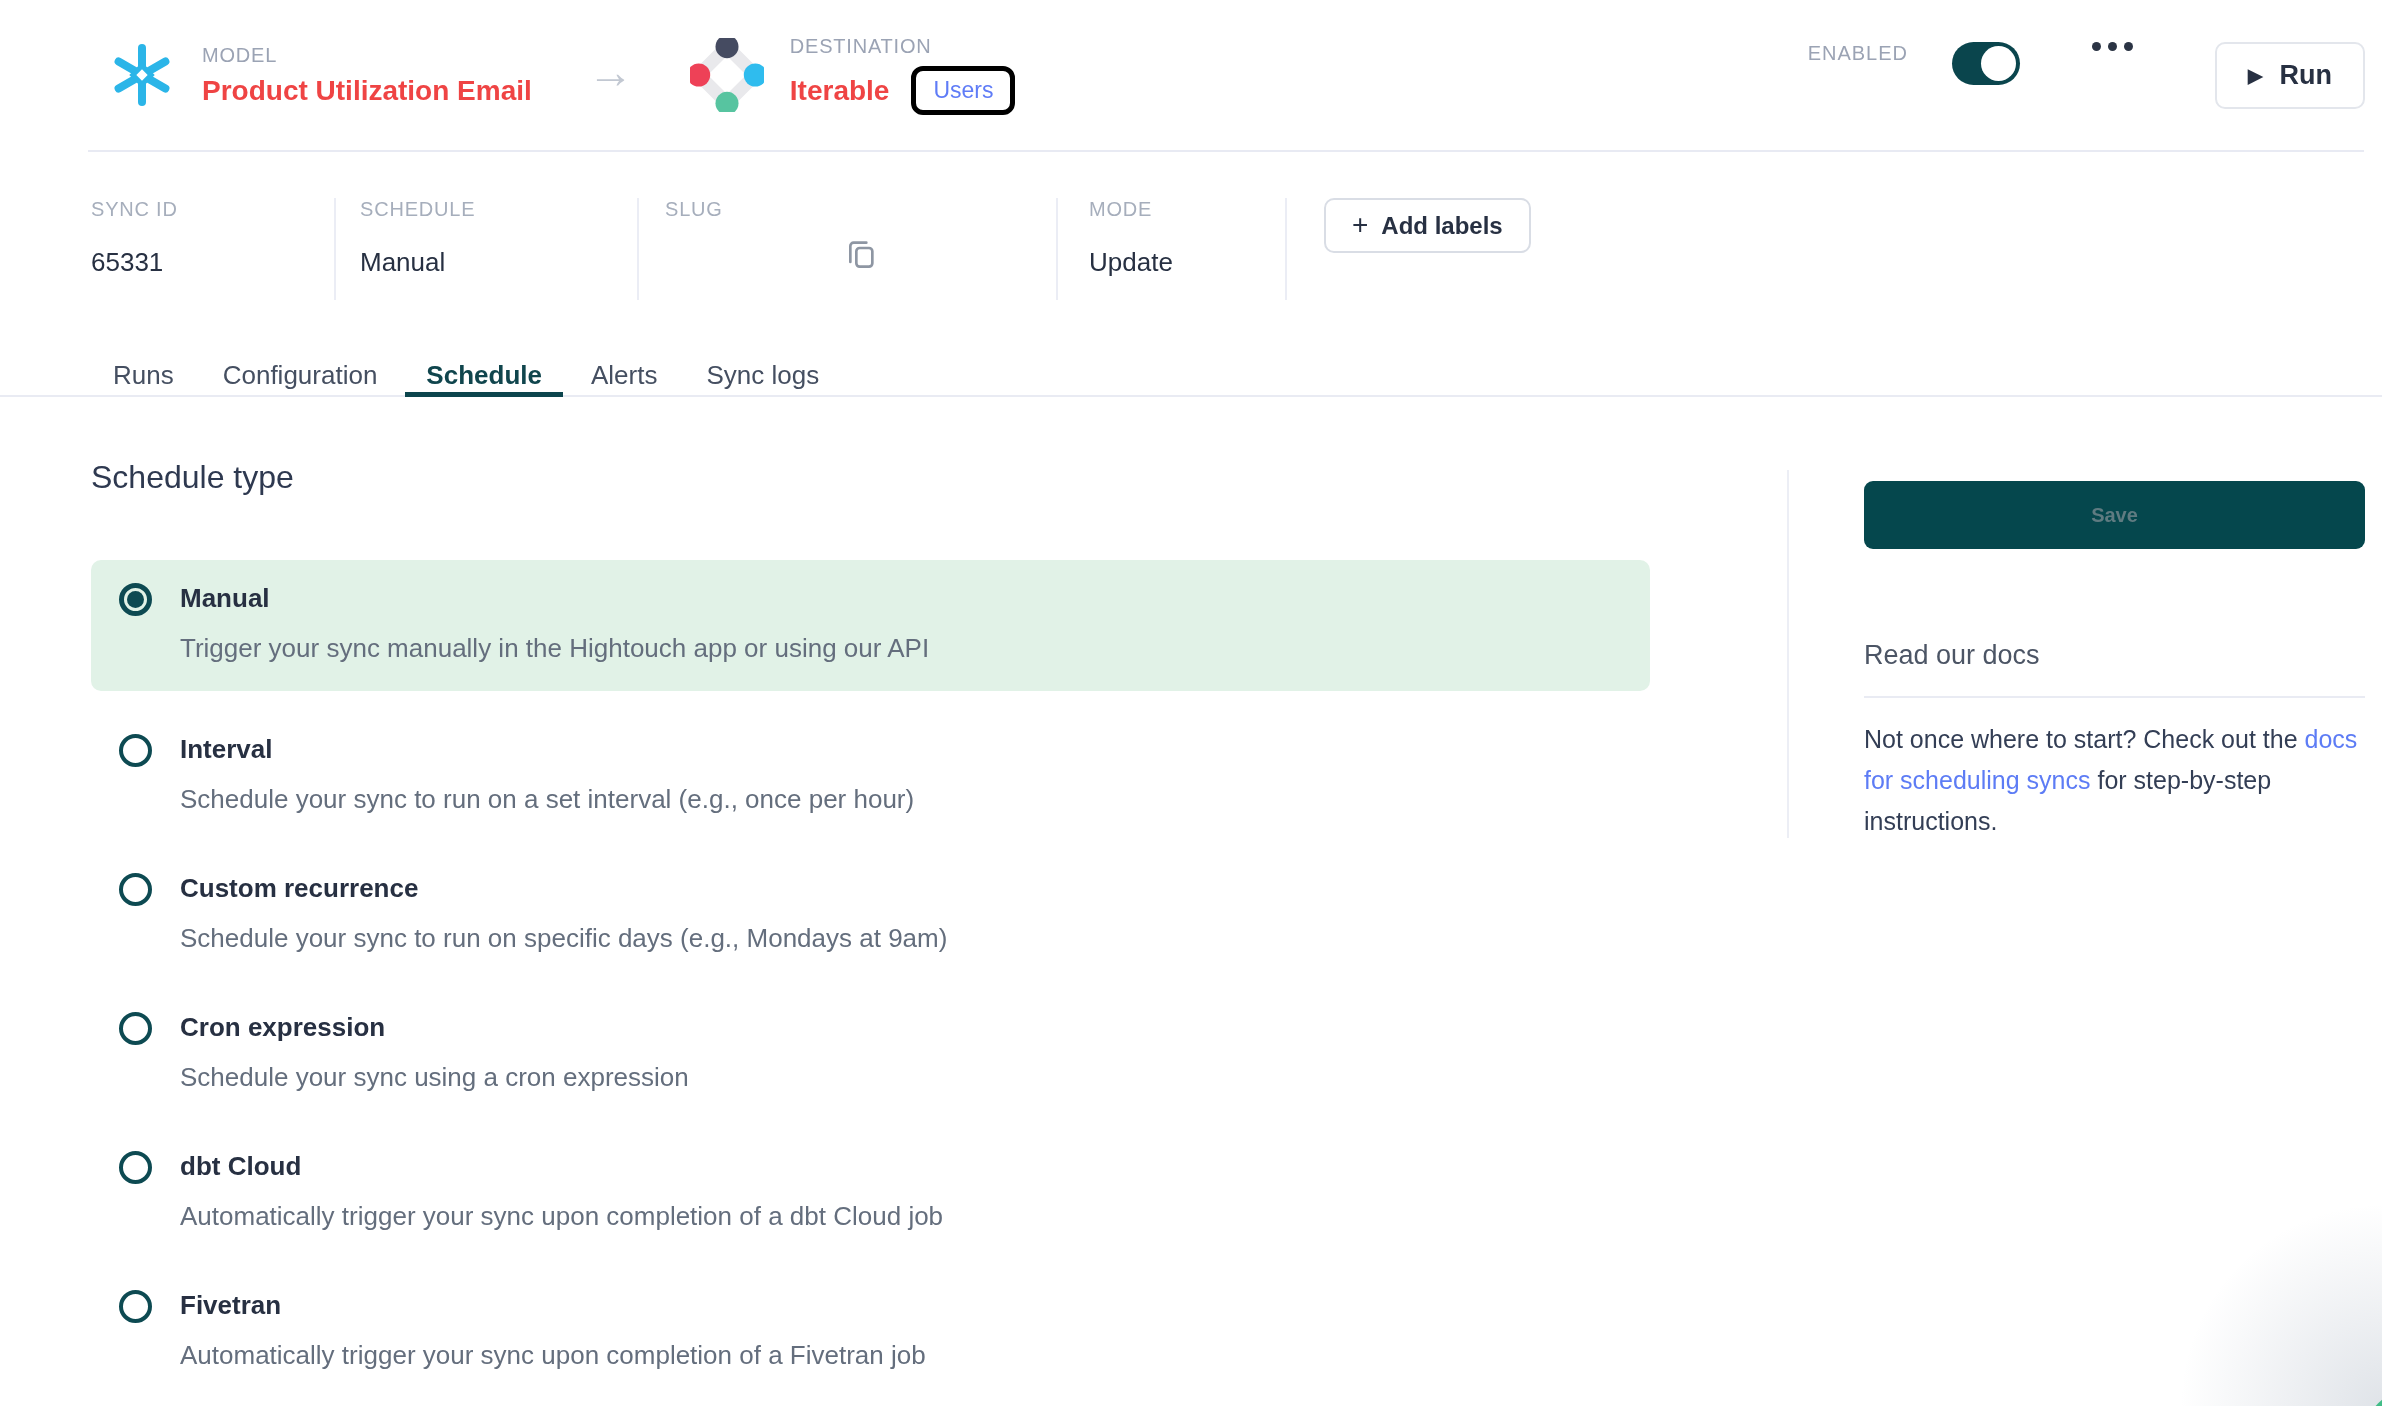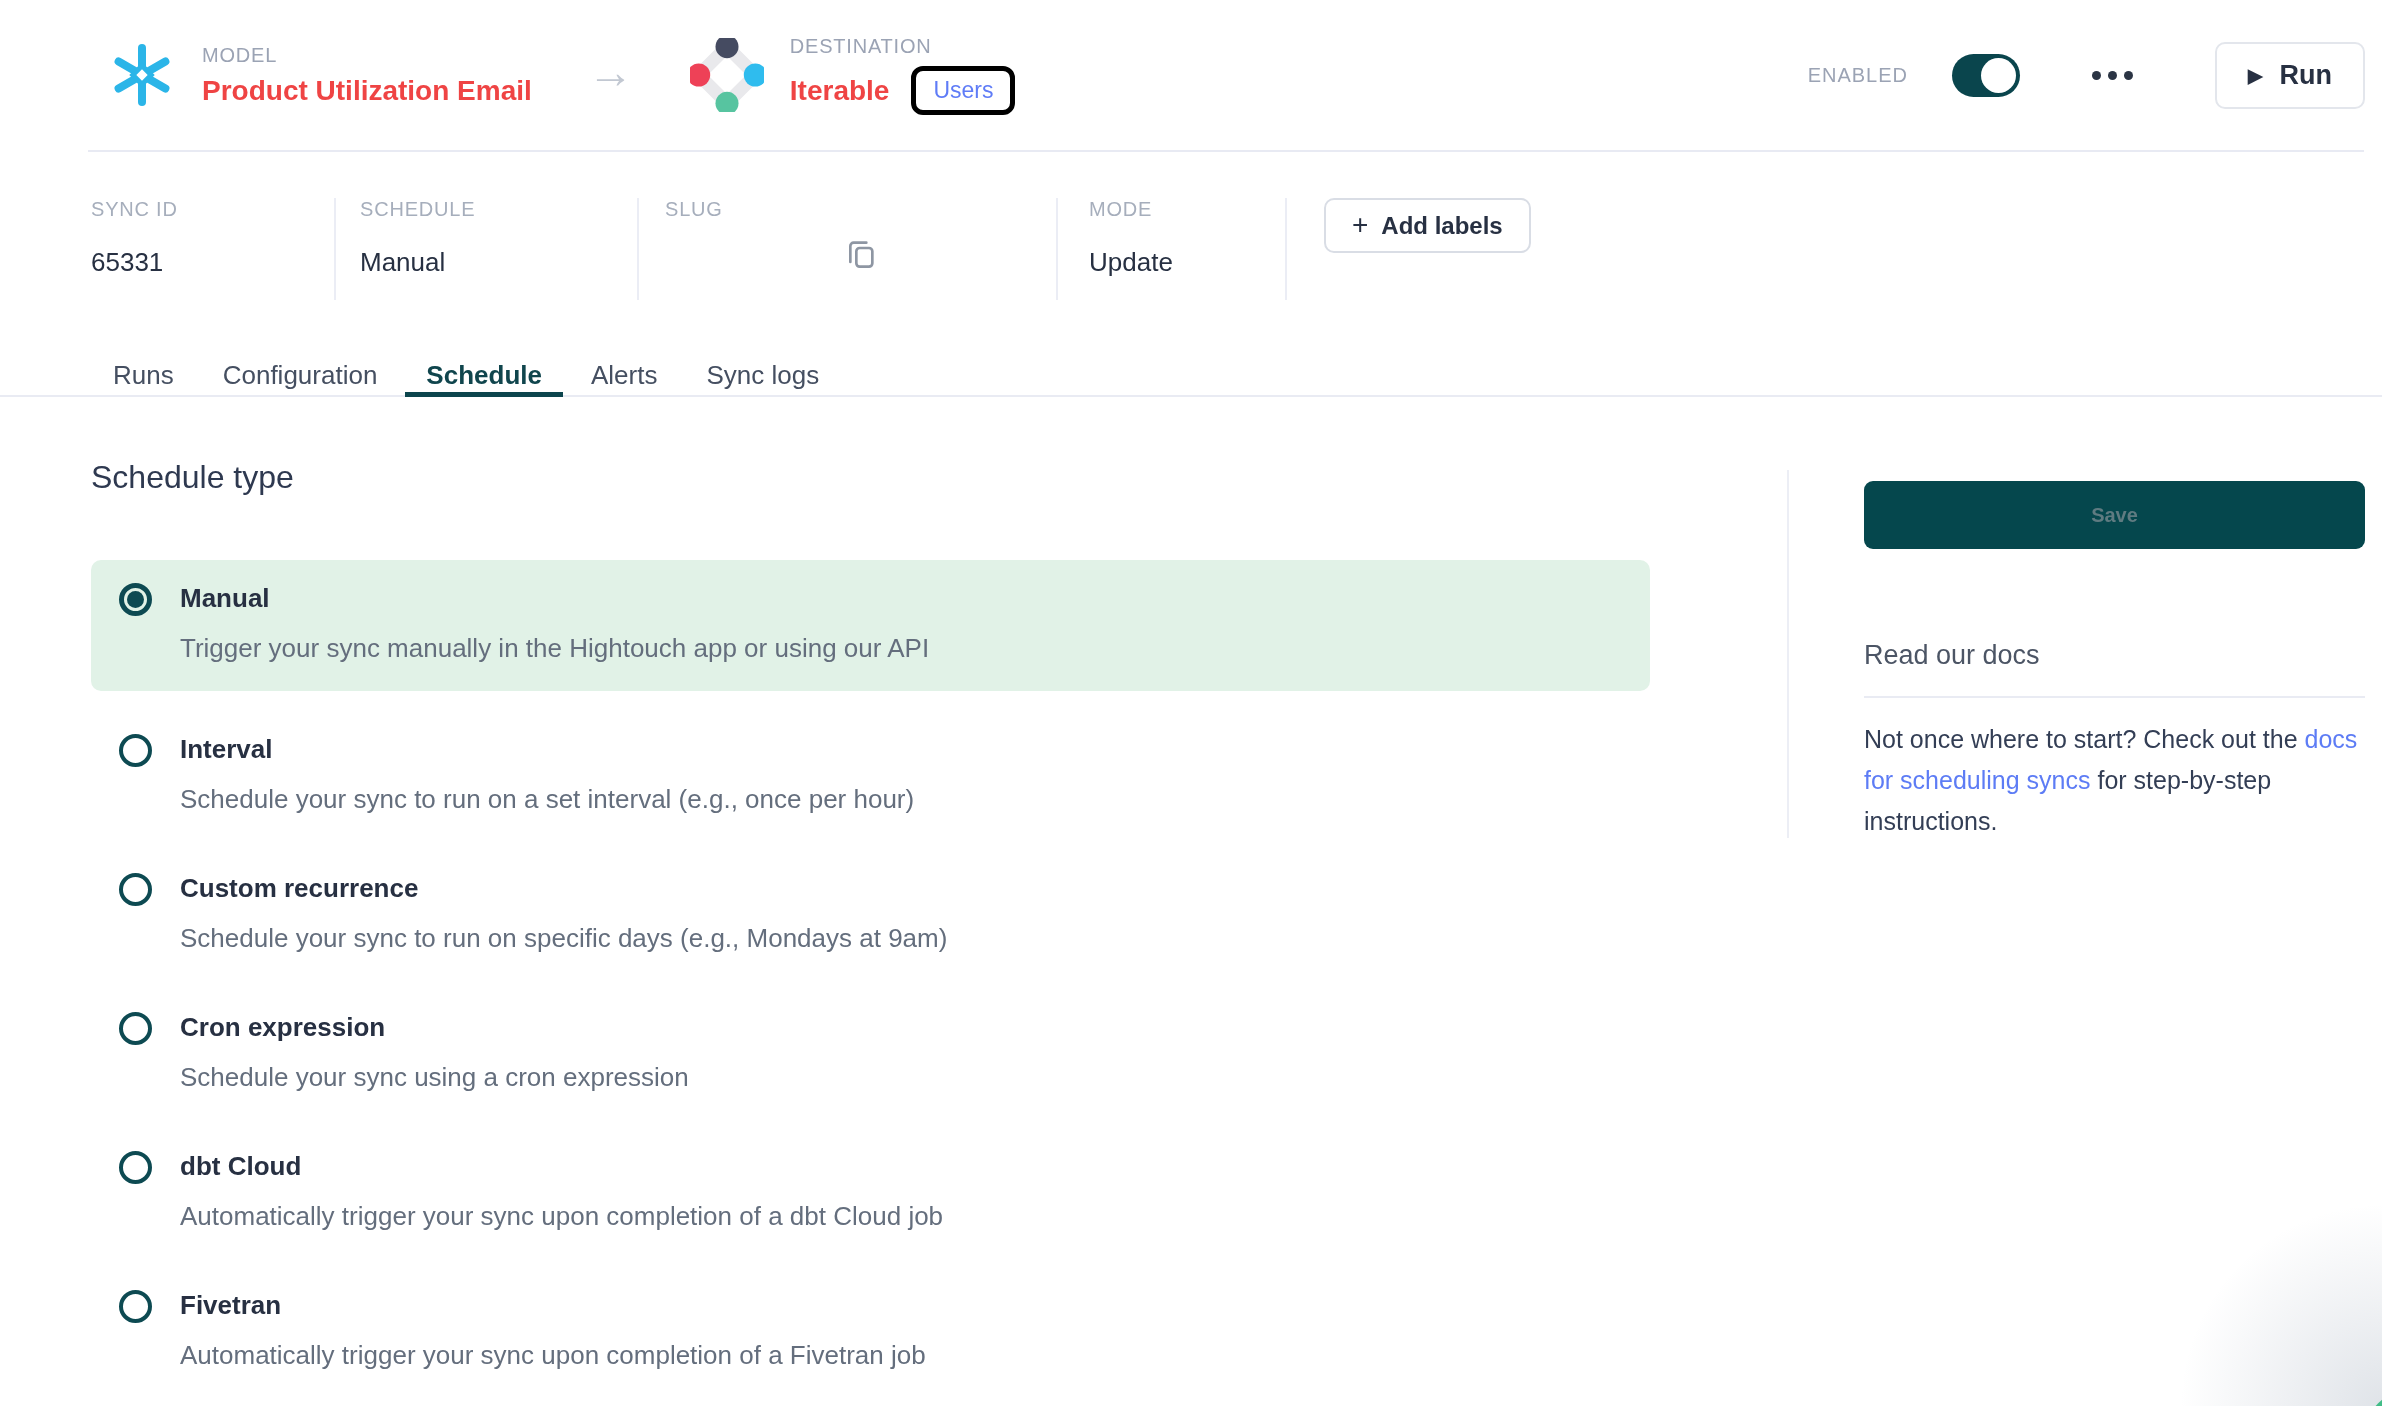--- a/index.html
+++ b/index.html
@@ -11,21 +11,21 @@
   .topbar { height:150px; display:flex; align-items:center; padding:0 17px 0 108px; }
   .entity { display:flex; align-items:center; gap:26px; }
   .entity-icon svg { display:block; }
   .entity-type { font-size:20px; color:#9ba3b4; letter-spacing:.8px; font-weight:500; }
   .entity-name { font-size:28px; font-weight:700; color:#ef4444; }
   .entity-text .entity-name { margin-top:8px; }
   .entity-name-row { display:flex; align-items:center; gap:22px; margin-top:8px; }
   .entity-name-row .entity-name { margin-top:0; }
   .badge { font-size:23px; color:#5f7cf7; border:5px solid #000000; border-radius:12px; padding:6px 17px; font-weight:500; background:#fff; cursor:pointer; }
   .arrow { color:#c2c8d2; font-size:46px; margin:0 56px; line-height:1; transform:translateY(-3px); }
-  .topbar-right { margin-left:auto; display:flex; align-items:center;gap:24px; }
+  .topbar-right { margin-left:auto; display:flex; align-items:flex-start;gap:24px; }
   .enabled-label { font-size:20px; color:#9ba3b4; letter-spacing:1px; font-weight:500; margin-right:20px; }
   .toggle { position:relative; display:inline-block; width:68px; height:43px; border-radius:22px; background:#0a454d; cursor:pointer; flex:none; }
   .toggle .knob { position:absolute; top:4px; right:4px; width:35px; height:35px; border-radius:50%; background:#fff; }
   .dots { display:flex; gap:7px; margin:0 58px 0 48px; cursor:pointer; }
   .dots i { width:9px; height:9px; border-radius:50%; background:#2b3444; }
   .run-btn { display:flex; align-items:center; justify-content:center; gap:17px; width:150px; height:67px; background:#fff; border:2px solid #e3e6ec; border-radius:10px; font-family:inherit; font-size:27px; font-weight:700; color:#273042; cursor:pointer; }
   .play { font-size:19px; color:#273042; line-height:1; }
   .header-divider { height:2px; background:#e8eaf3; margin:0 18px 0 88px; }
 
   

